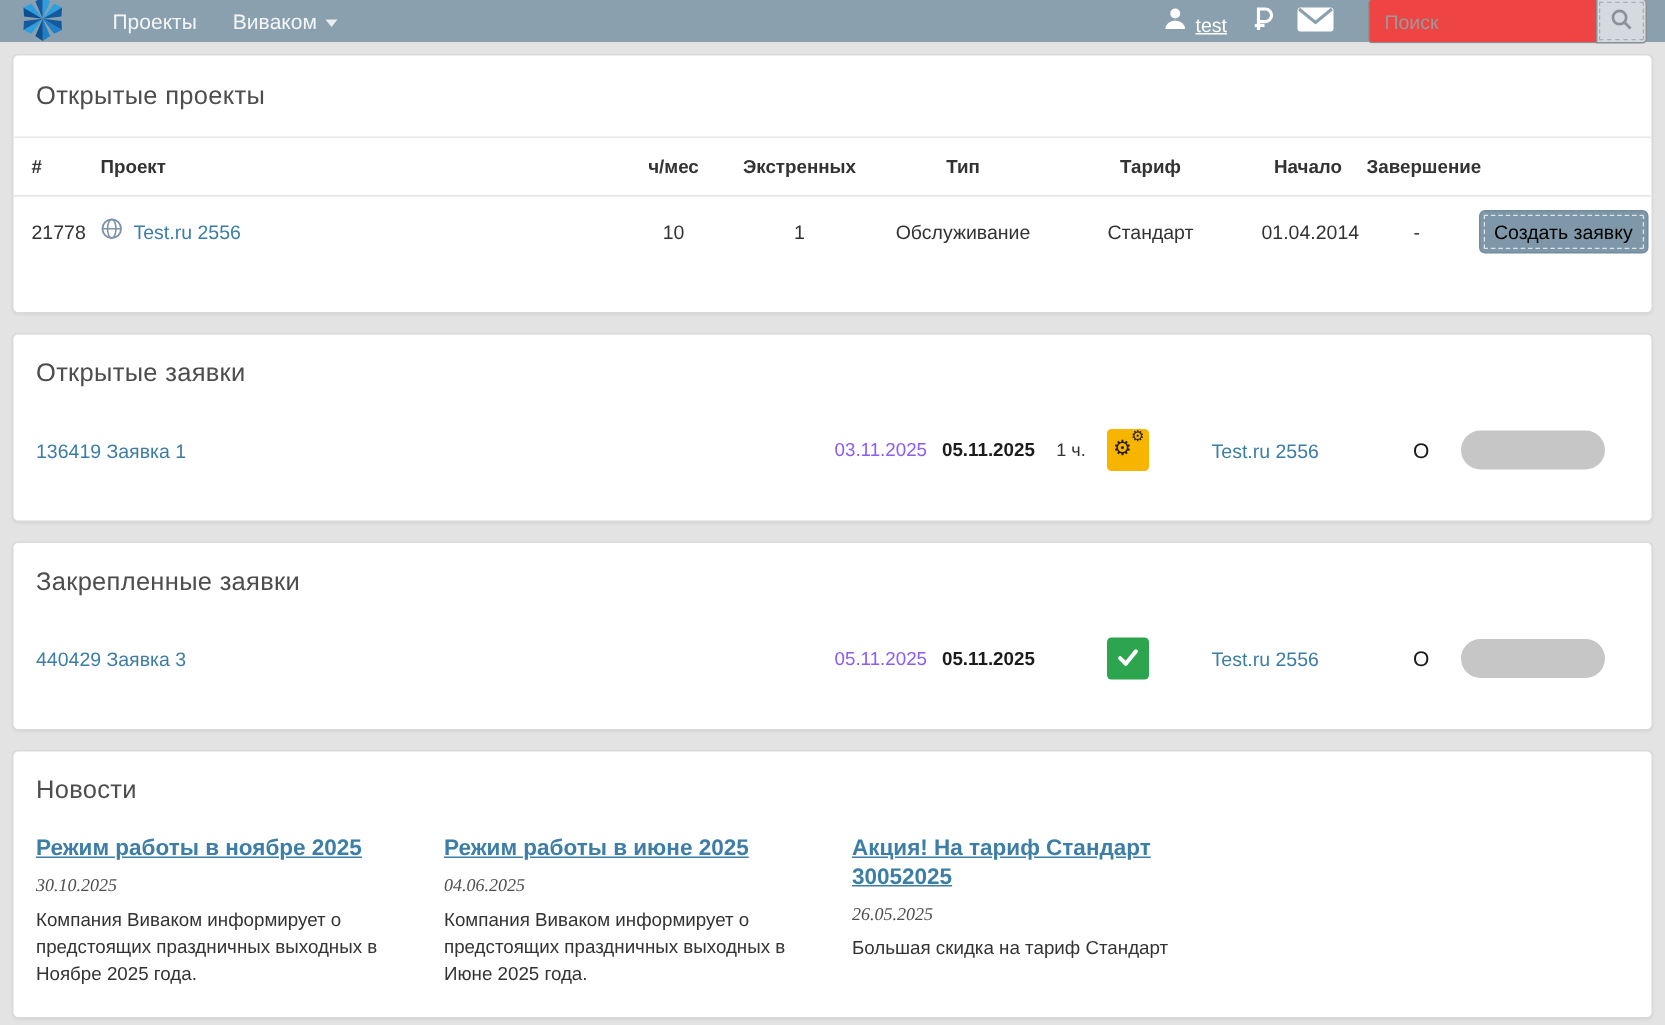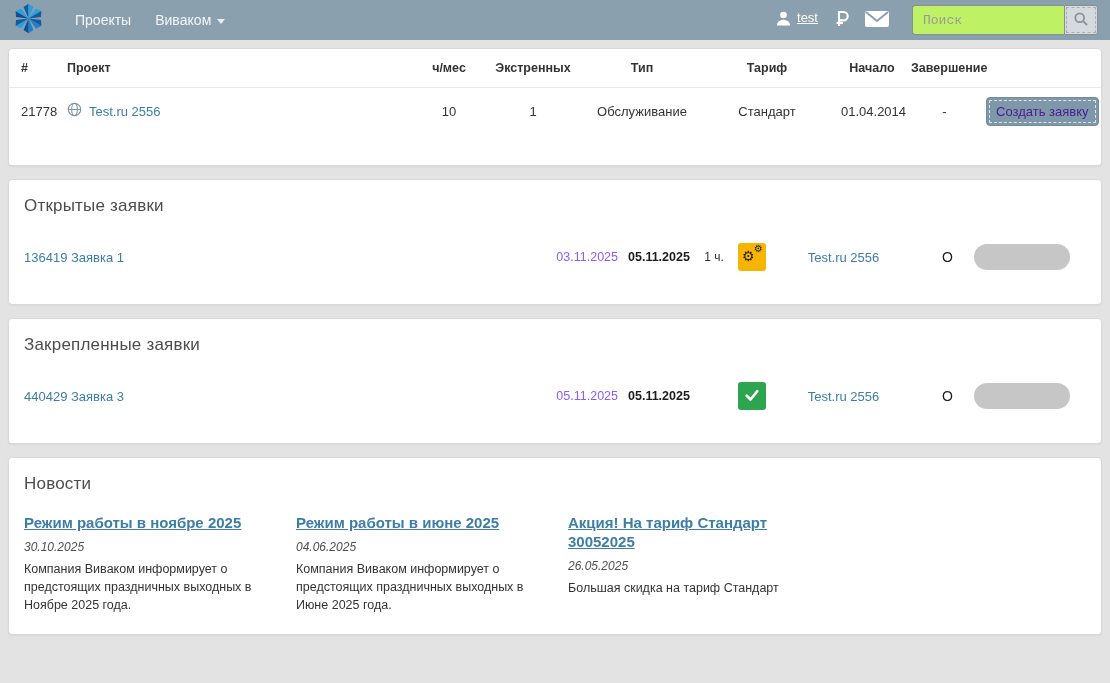--- a/index.html
+++ b/index.html
@@ -8,43 +8,43 @@
     font-family: "Liberation Sans", "DejaVu Sans", sans-serif;
     background:#e3e3e3;
     color:#333;
     font-size:13px;
     overflow:hidden;
   }
   a { text-decoration:none; }
 
   
   .navbar {
-    height:40px; background:#8ba0ae;
+    height:28px; background:#8ba0ae;
     display:flex; align-items:center;
     padding:0 12px;
   }
   .brand { display:flex; align-items:center; margin-right:18px; cursor:pointer; }
   .nav-item {
     color:#f2f6f8; font-size:14px; margin:0 12px; cursor:pointer;
     display:flex; align-items:center; gap:6px;
   }
   .caret {
     width:0; height:0; border-left:4px solid transparent; border-right:4px solid transparent;
     border-top:5px solid #e8eef2; display:inline-block; margin-top:2px;
   }
   .nav-right { margin-left:auto; display:flex; align-items:center; gap:14px; }
-  .user-box { display:flex; align-items:flex-start; gap:5px; }
+  .user-box { display:flex; align-items:flex-end; gap:5px; }
   .user-link { color:#fff; font-size:13px; text-decoration:underline; }
   .icon-btn { display:flex; align-items:center; justify-content:center; cursor:pointer; }
   .search-box { display:flex; margin-left:8px; }
   .search-input {
-    width:152px; height:30px; background:#bef264;
+    width:152px; height:30px; background:#ef4444;
     border:1px solid #8a8f93; border-right:none;
     border-radius:3px 0 0 3px; padding:1px 10px; font-size:13px; color:#333;
-    font-family:Liberation Mono, monospace; outline:none;
+    font-family:Liberation Sans, sans-serif; outline:none;
   }
   .search-input::placeholder { color:#9a9a9a; }
   .search-btn {
     width:34px; height:30px; background:#d4dadd;
     border:1px solid #8a8f93; border-radius:0 3px 3px 0;
     outline:1px dashed #a7b2b8; outline-offset:-3px;
     display:flex; align-items:center; justify-content:center; cursor:pointer;
   }
 
   
@@ -64,21 +64,21 @@
     font-size:12.5px; font-weight:bold; color:#333; height:38px;
     border-bottom:1px solid #e8e8e8; text-align:center; padding:0 4px;
   }
   .proj-table td { height:48px; text-align:center; font-size:13px; color:#333; padding:0 4px; }
   .proj-table th.al, .proj-table td.al { text-align:left; }
   .col-id { padding-left:12px !important; text-align:left !important; }
   .card-projects { padding-bottom:30px; }
   .proj-name { display:flex; align-items:center; gap:7px; }
   .link { color:#3d7ea6; cursor:pointer; }
   .create-btn {
-    background:#7e97a9; color:#4c1d95; border:1px solid #738c9e; border-radius:4px;
+    background:#7e97a9; color:#000000; border:1px solid #738c9e; border-radius:4px;
     font-size:13px; padding:6px 9px; cursor:pointer;
     outline:1px dashed rgba(255,255,255,.75); outline-offset:-4px;
     font-family:"Liberation Sans", sans-serif; white-space:nowrap;
   }
 
   
   .card-req { padding:16px 15px 32px 15px; }
   .rq-row { display:flex; align-items:center; margin-top:26px; height:30px; }
   .rq-id { width:47px; font-size:13px; }
   .rq-name { width:110px; font-size:13px; }
@@ -99,21 +99,21 @@
   .rq-letter { width:53px; text-align:center; font-size:14px; color:#1c1c1c; }
   .rq-pill { width:96px; height:26px; border-radius:13px; background:#c6c6c6; margin-right:16px; }
 
   
   .card-news { padding:16px 15px 20px 15px; }
   .news-grid { display:grid; grid-template-columns:repeat(4, 1fr); gap:0 26px; margin-top:20px; }
   .news-title {
     color:#3d7ea6; font-size:15px; font-weight:bold; text-decoration:underline;
     display:inline-block; margin-bottom:7px; cursor:pointer; line-height:1.25;
   }
-  .news-date { font-size:12px; font-style:italic; color:#4f4f4f; margin-bottom:6px; }
+  .news-date { font-size:12px; font-style:italic; color:#4f4f4f; margin-bottom:6px;font-family:Liberation Serif, serif; }
   .news-text { font-size:12.5px; color:#333; line-height:1.45; }
 </style>
 </head>
 <body>
 
 <div class="navbar">
   <div class="brand">
     <span>
       <svg width="33" height="33" viewBox="0 0 40 40">
         <g>
@@ -189,20 +189,23 @@
           </svg>
         </span>
       </button>
     </div>
   </div>
 </div>
 
 <div class="main">
 
   <div class="card card-projects">
+    <div class="card-head">
+      <div class="card-title">Открытые проекты</div>
+    </div>
     <table class="proj-table">
       <colgroup>
         <col style="width:54px">
           <col>
           <col style="width:60px">
           <col style="width:108px">
         <col style="width:110px">
           <col style="width:140px">
           <col style="width:70px">
         <col style="width:75px">

